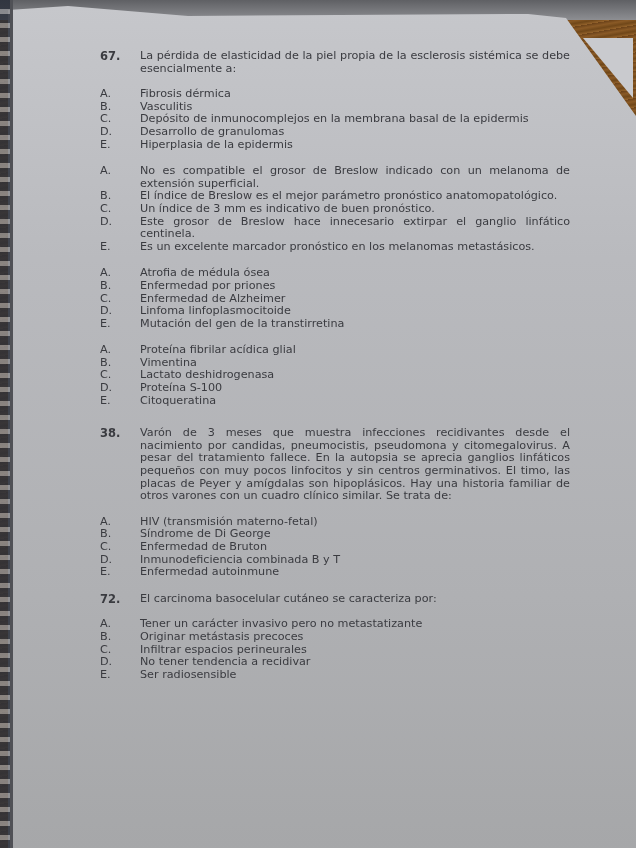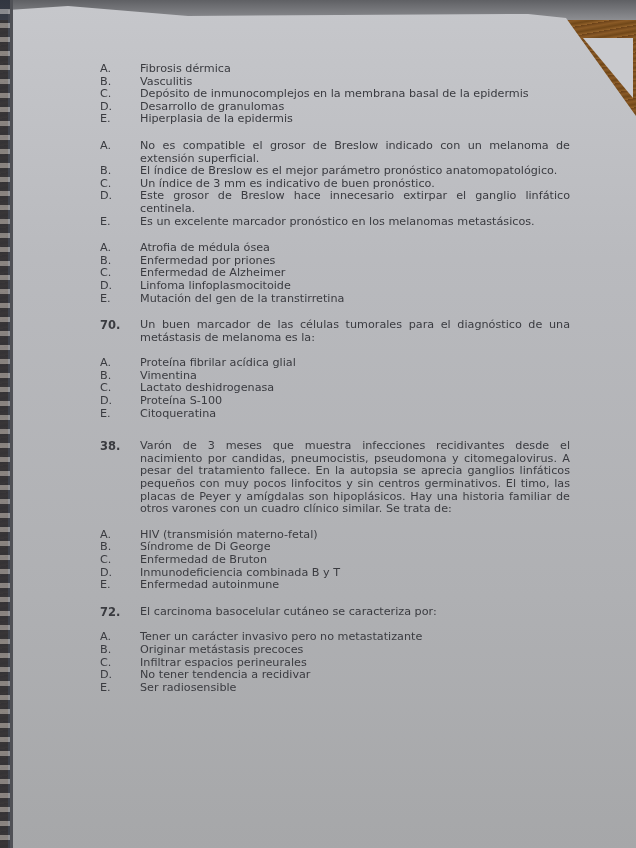--- a/index.html
+++ b/index.html
@@ -51,20 +51,24 @@
 
 <div class="shadow-top"></div>
 <div class="page"></div>
 <div class="fold"></div>
 <div class="binding"></div>
 <div class="binding-edge"></div>
 
 <div class="content">
 
   <div class="question">
+    <div class="stem">
+      <span class="qnum">67.</span>
+      <span class="qtext">La pérdida de elasticidad de la piel propia de la esclerosis sistémica se debe esencialmente a:</span>
+    </div>
     <div class="options">
       <div class="opt">
           <span class="opt-letter">A.</span>
           <span class="opt-text">Fibrosis dérmica</span>
         </div>
       <div class="opt">
           <span class="opt-letter">B.</span>
           <span class="opt-text">Vasculitis</span>
         </div>
       <div class="opt">
@@ -126,24 +130,20 @@
           <span class="opt-text">Linfoma linfoplasmocitoide</span>
         </div>
       <div class="opt">
           <span class="opt-letter">E.</span>
           <span class="opt-text">Mutación del gen de la transtirretina</span>
         </div>
     </div>
   </div>
 
   <div class="question">
-    <div class="stem">
-      <span class="qnum">70.</span>
-      <span class="qtext">Un buen marcador de las células tumorales para el diagnóstico de una metástasis de melanoma es la:</span>
-    </div>
     <div class="options">
       <div class="opt">
           <span class="opt-letter">A.</span>
           <span class="opt-text">Proteína fibrilar acídica glial</span>
         </div>
       <div class="opt">
           <span class="opt-letter">B.</span>
           <span class="opt-text">Vimentina</span>
         </div>
       <div class="opt">

